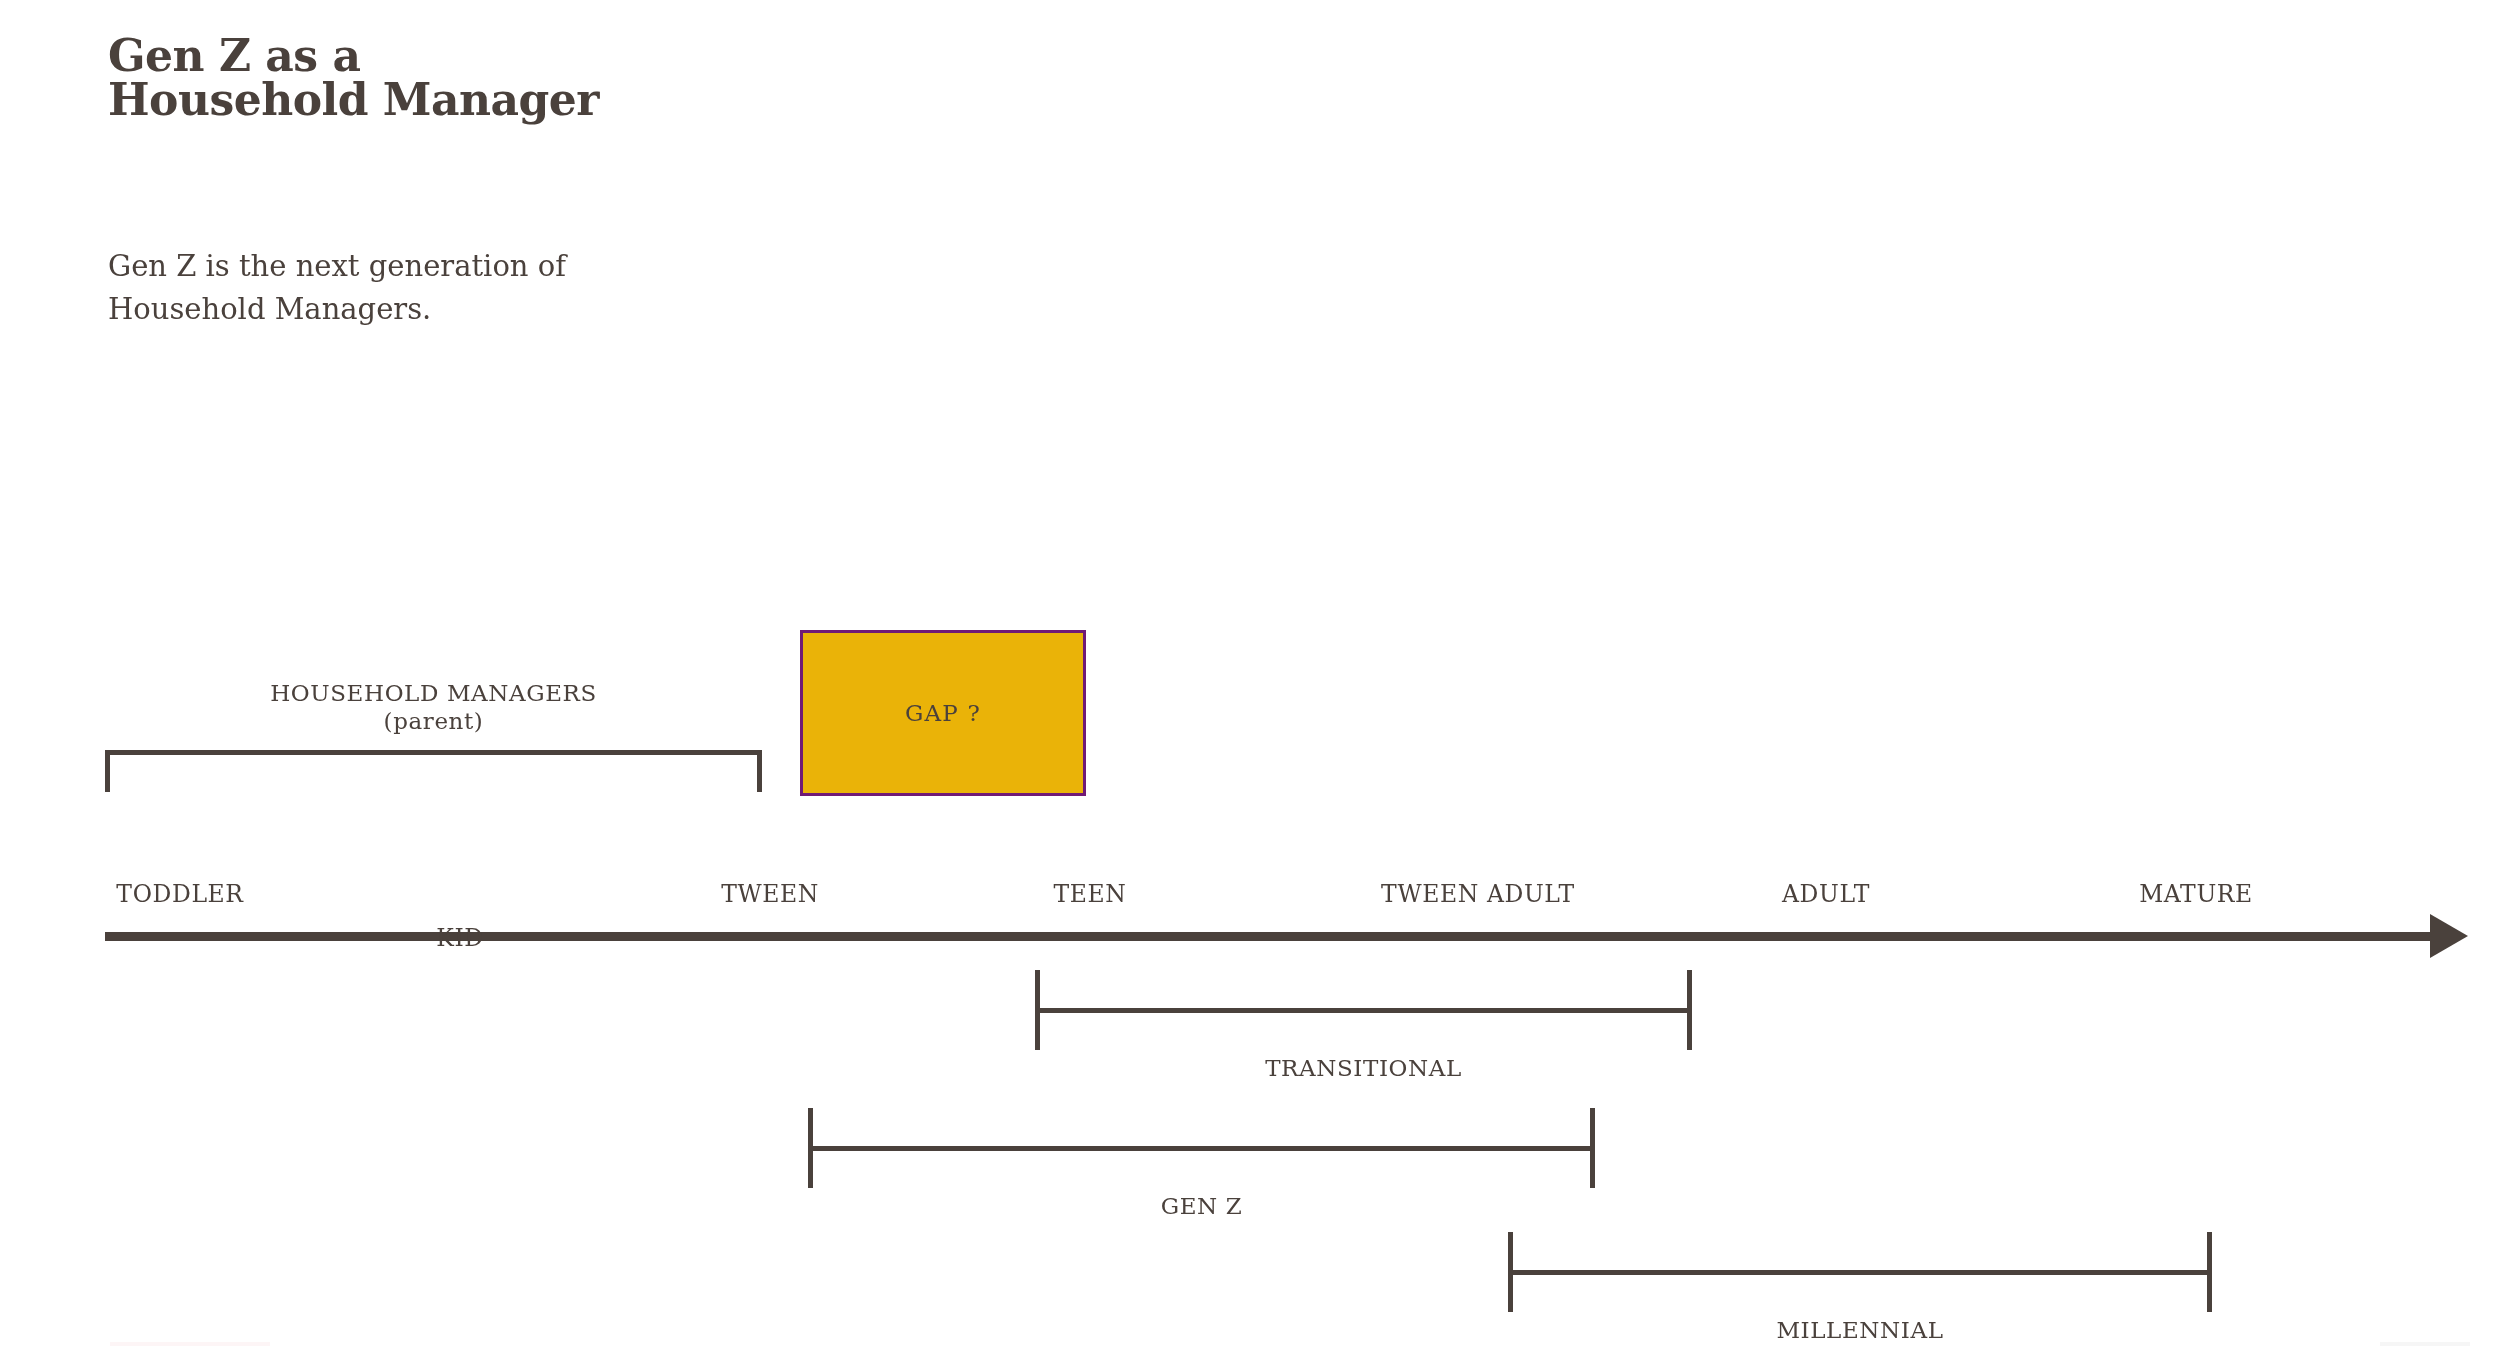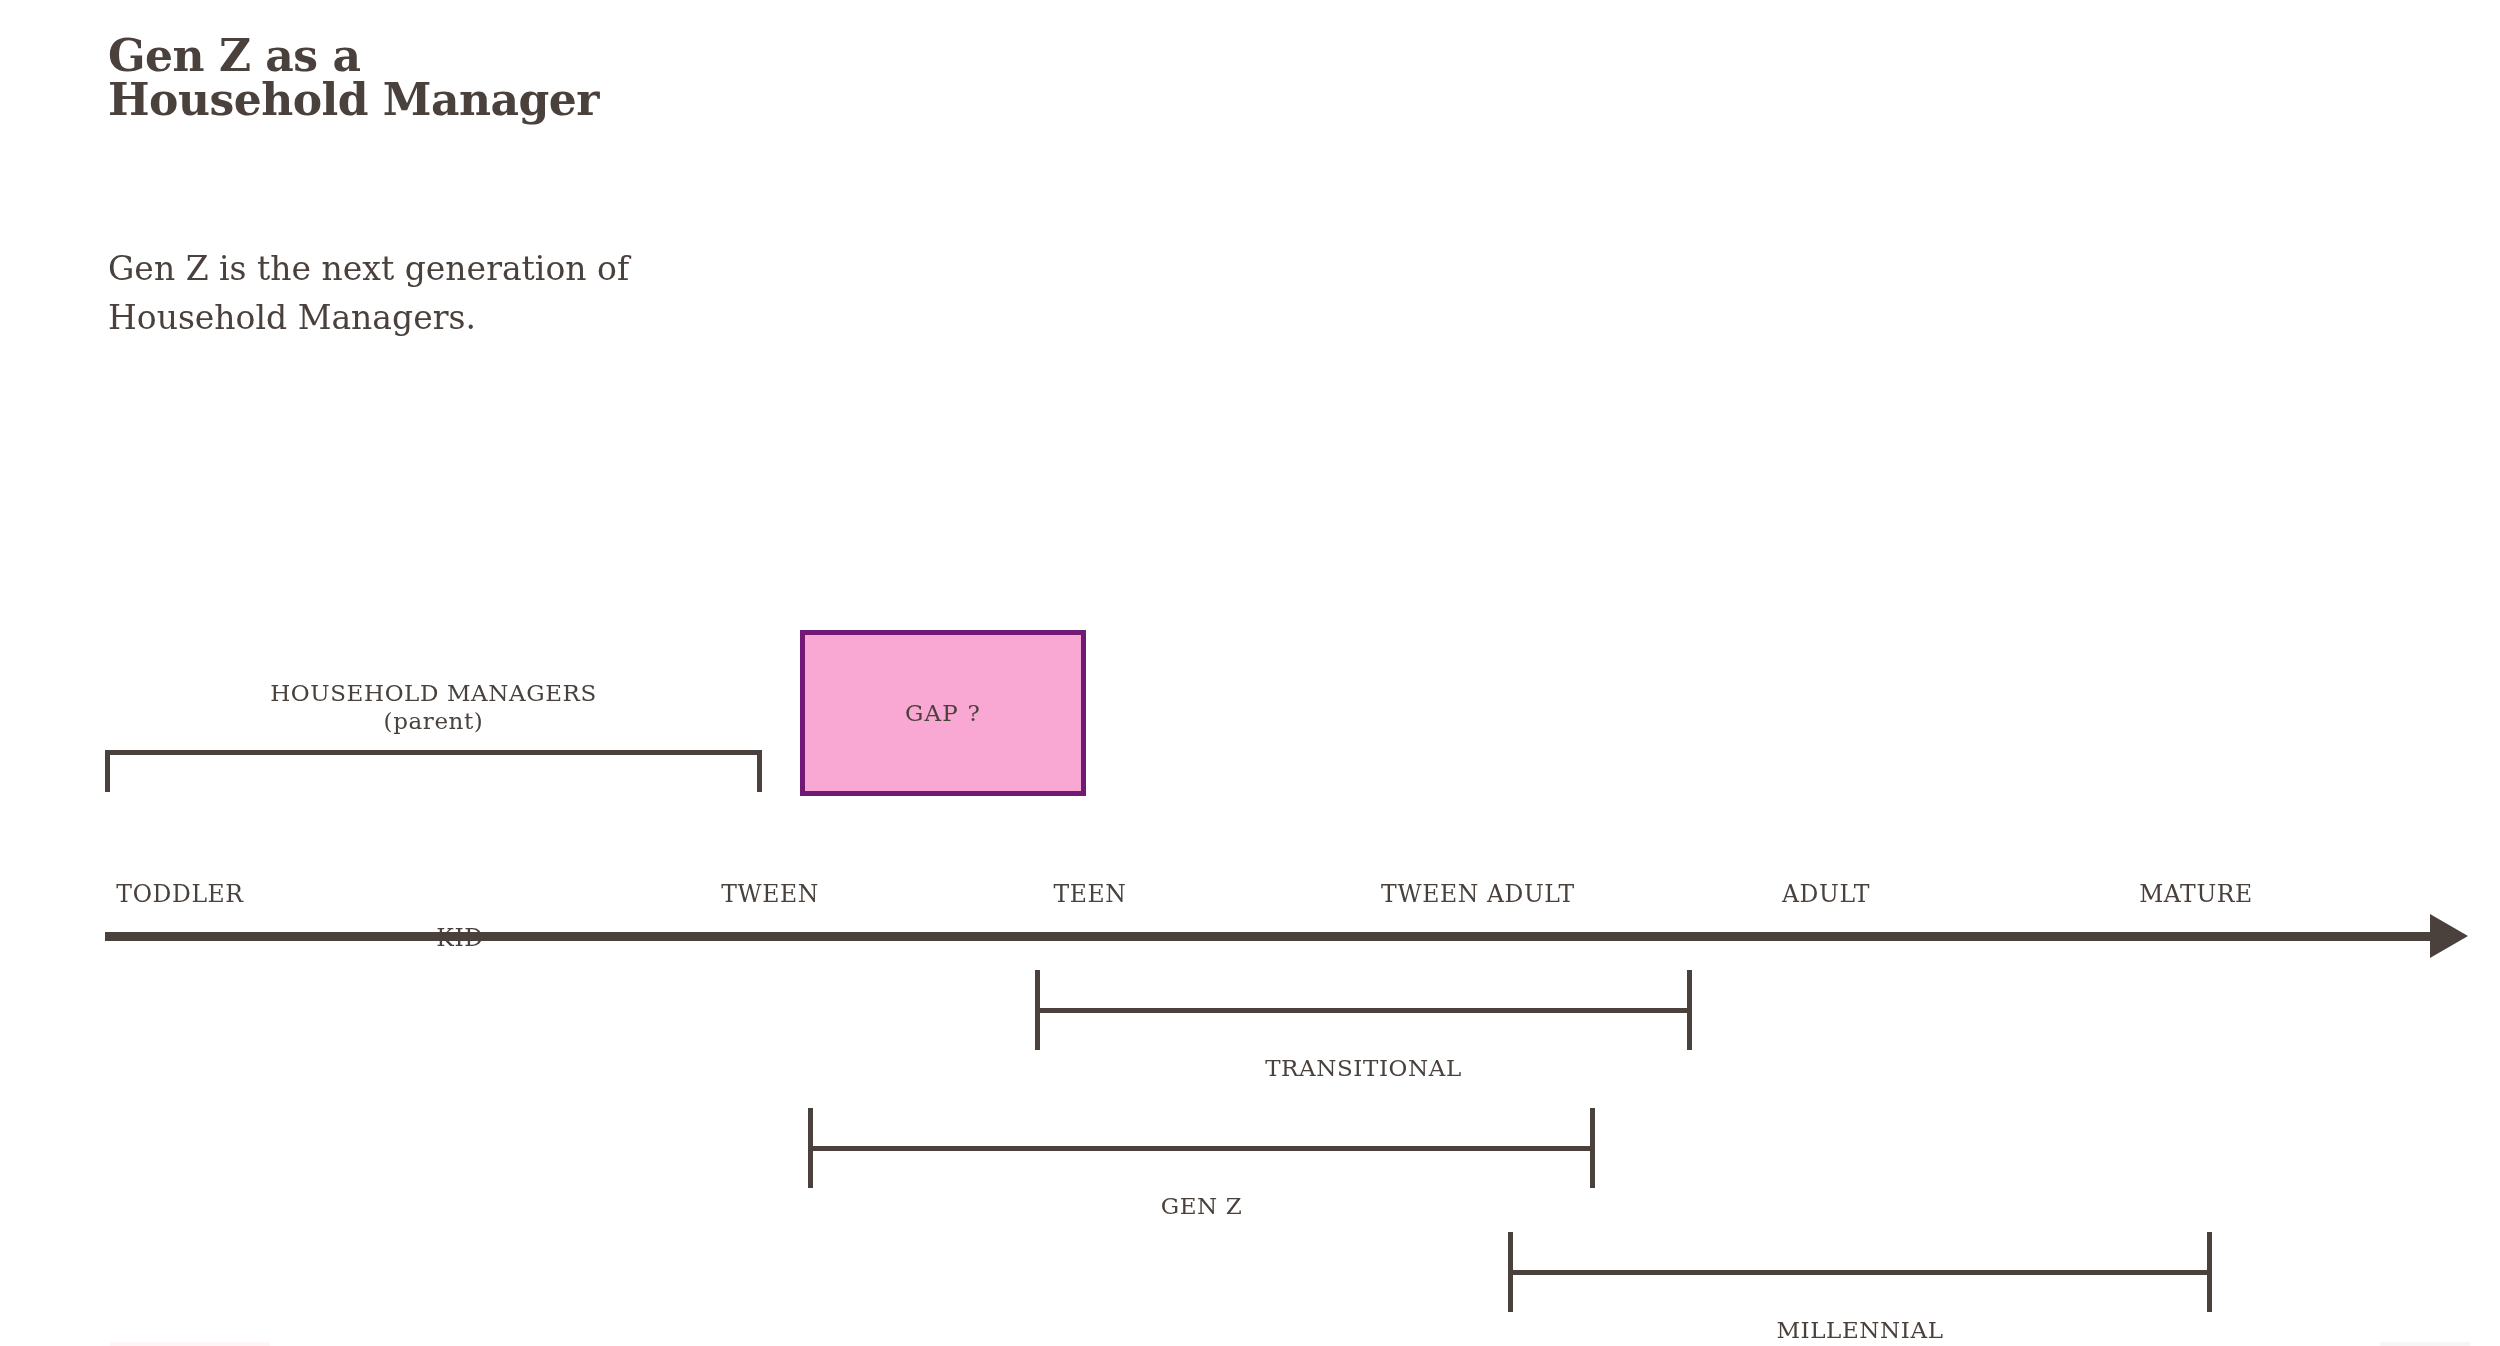--- a/index.html
+++ b/index.html
@@ -33,21 +33,21 @@
     font-size: 44px;
     line-height: 1.0;
     letter-spacing: -0.5px;
     color: #4a413c;
     margin: 0;
     white-space: pre-line;
   }
   .intro-para {
     font-family: "DejaVu Serif", serif;
     font-weight: 400;
-    font-size: 33px;
+    font-size: 29px;
     line-height: 1.47;
     color: #4a413c;
     white-space: pre-line;
   }
   #intro-para-1 {
     position: absolute;
     left: 108px;
     top: 245px;
     width: 760px;
   }
@@ -98,22 +98,22 @@
   .bracket-label.above { bottom: 14px; }
   .bracket-label.below { top: 46px; }
 
   
   #gap-box {
     position: absolute;
     left: 800px;
     top: 630px;
     width: 286px;
     height: 166px;
-    border: 5px solid #701a75;
-    background: #f9a8d4;
+    border: 3px solid #701a75;
+    background: #eab308;
     box-sizing: border-box;
   }
   #gap-box-label {
     position: absolute;
     left: 0;
     top: 0;
     width: 100%;
     height: 100%;
     display: flex;
     align-items: center;

